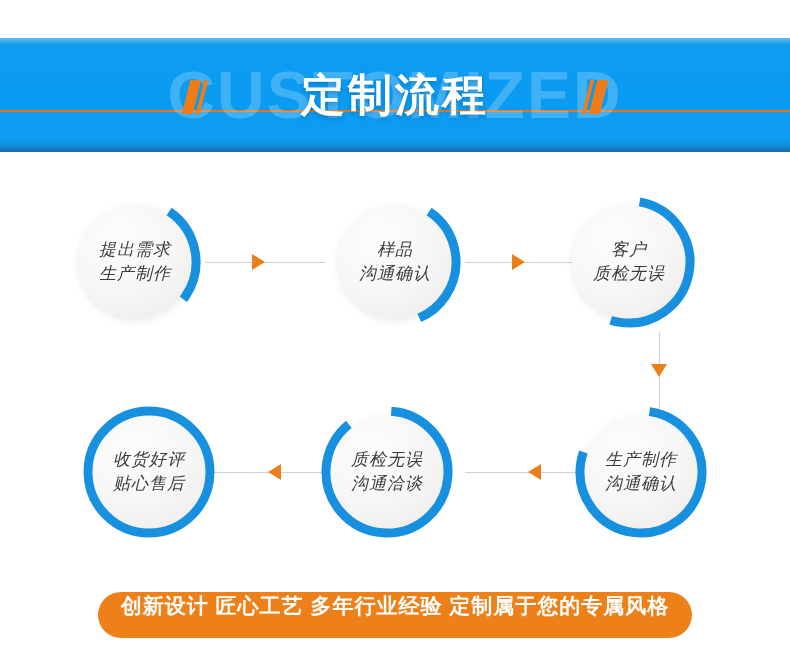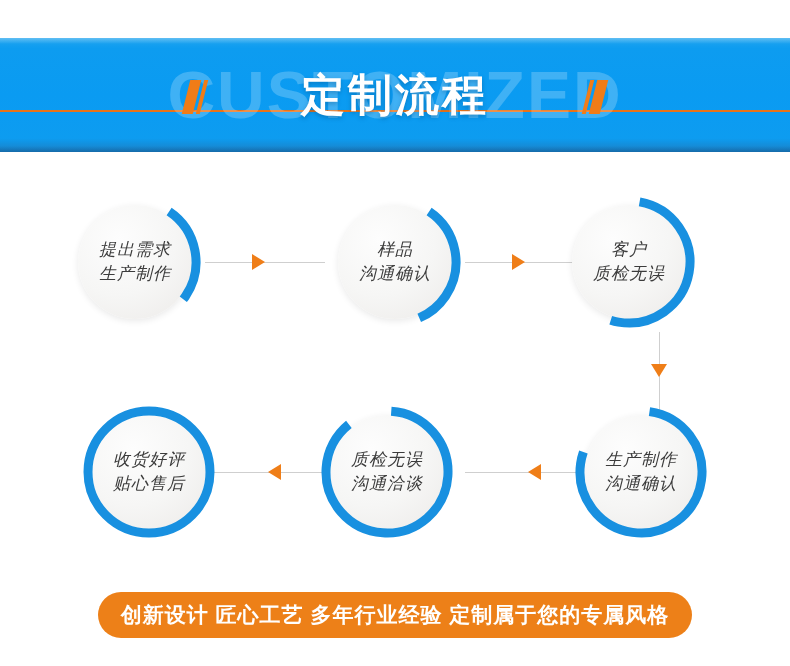--- a/index.html
+++ b/index.html
@@ -211,21 +211,20 @@
     top: 592px;
     width: 594px;
     height: 46px;
     border-radius: 23px;
     background: #ed8018;
     color: #ffffff;
     font-size: 21px;
     font-weight: bold;
     letter-spacing: 1px;
     display: flex;
-    align-items: center;
     justify-content: center;
     white-space: nowrap;
   }
 </style>
 </head>
 <body>
 
 <div id="page">
 
   <div class="header-band"></div>

